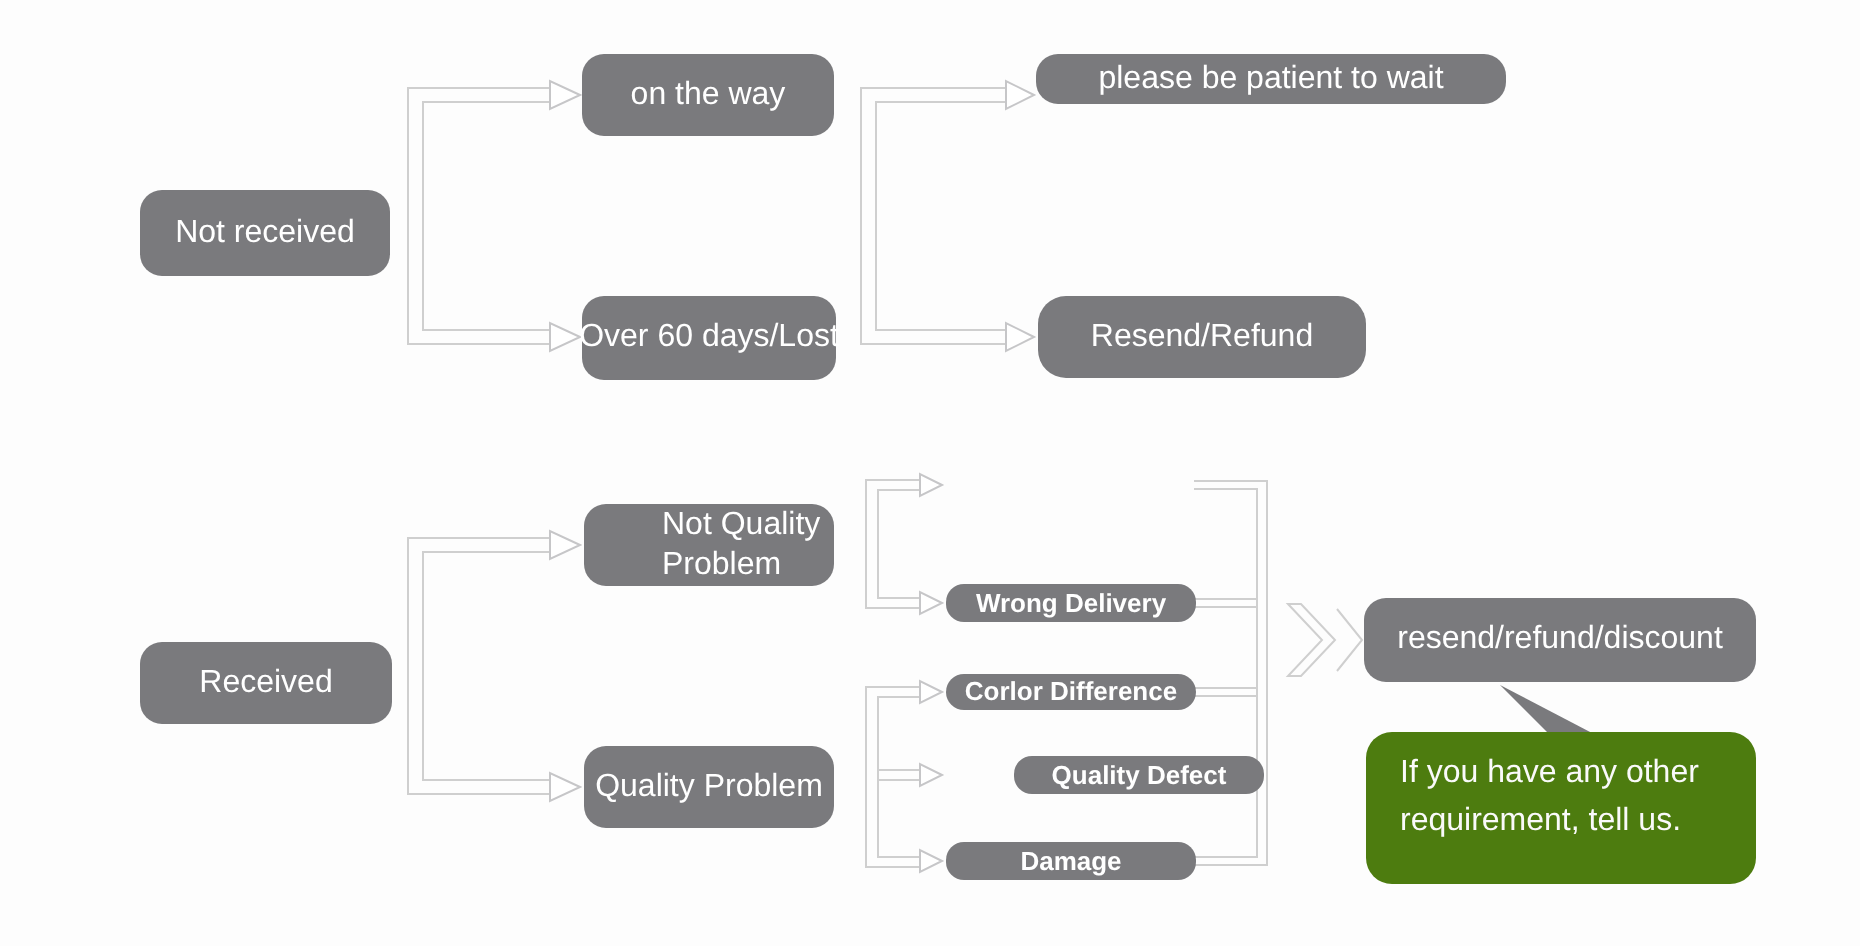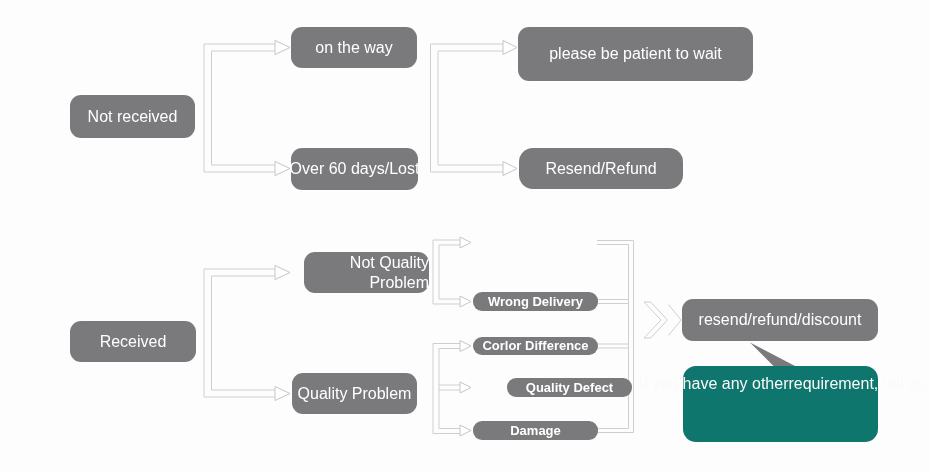--- a/index.html
+++ b/index.html
@@ -31,46 +31,45 @@
     box-sizing: border-box;
     white-space: nowrap;
   }
   .node.small {
     border-radius: 9px;
     font-size: 13px;
     font-weight: 700;
   }
   .node.two-line {
     flex-direction: column;
-    align-items: flex-end;
-    padding-left: 21px;
+    align-items: flex-start;
+    padding-left: 39px;
     text-align: left;
     white-space: nowrap;
-    margin-left: 12px;
   }
   .bubble {
     position: absolute;
     z-index: 1;
-    background: #0f766e;
+    background: #4d7c0f;
     color: #fafafa;
     border-radius: 13px;
     display: flex;
-    flex-direction: row;
+    flex-direction: column;
     justify-content: center;
     padding: 6px 10px 16px 17px;
     box-sizing: border-box;
     font-size: 16px;
     line-height: 24px;
     white-space: nowrap;
   }
   
   #n-not-received     { left: 70px;  top: 95px;  width: 125px; height: 43px; }
   #n-on-the-way       { left: 291px; top: 27px;  width: 126px; height: 41px; }
   #n-over-60          { left: 291px; top: 148px; width: 127px; height: 42px; }
-  #n-be-patient       { left: 518px; top: 27px;  width: 235px; height: 54px; }
+  #n-be-patient       { left: 518px; top: 27px;  width: 235px; height: 25px; }
   #n-resend-refund    { left: 519px; top: 148px; width: 164px; height: 41px; border-radius: 14px; }
   #n-received         { left: 70px;  top: 321px; width: 126px; height: 41px; }
   #n-not-quality      { left: 292px; top: 252px; width: 125px; height: 41px; }
   #n-quality-problem  { left: 292px; top: 373px; width: 125px; height: 41px; }
   #n-not-fit          { left: 473px; top: 233px; width: 125px; height: 19px; }
   #n-wrong-delivery   { left: 473px; top: 292px; width: 125px; height: 19px; }
   #n-corlor-difference{ left: 473px; top: 337px; width: 125px; height: 18px; }
   #n-quality-defect   { left: 473px; top: 378px; width: 125px; height: 19px; margin-left: 34px; }
   #n-damage           { left: 473px; top: 421px; width: 125px; height: 19px; }
   #n-resolution       { left: 682px; top: 299px; width: 196px; height: 42px; }

